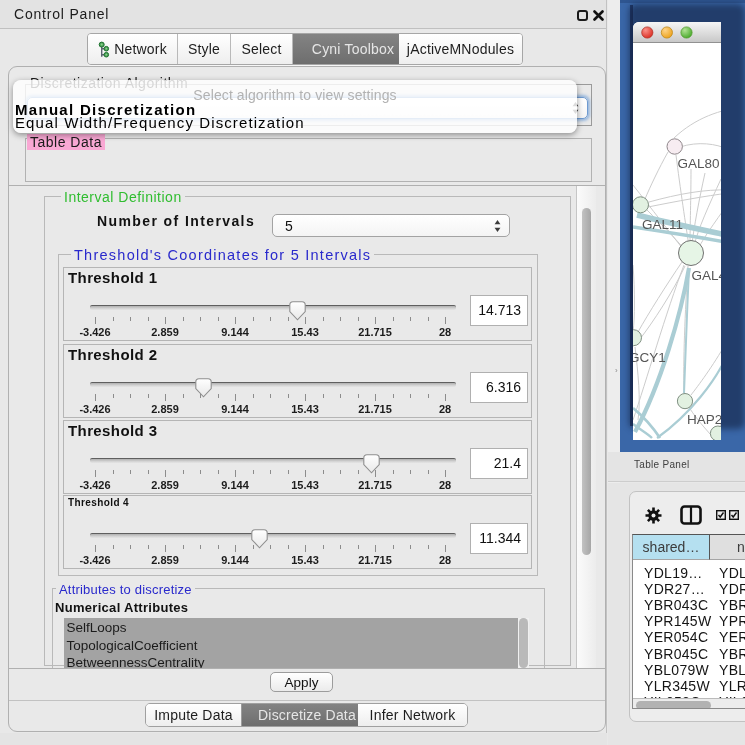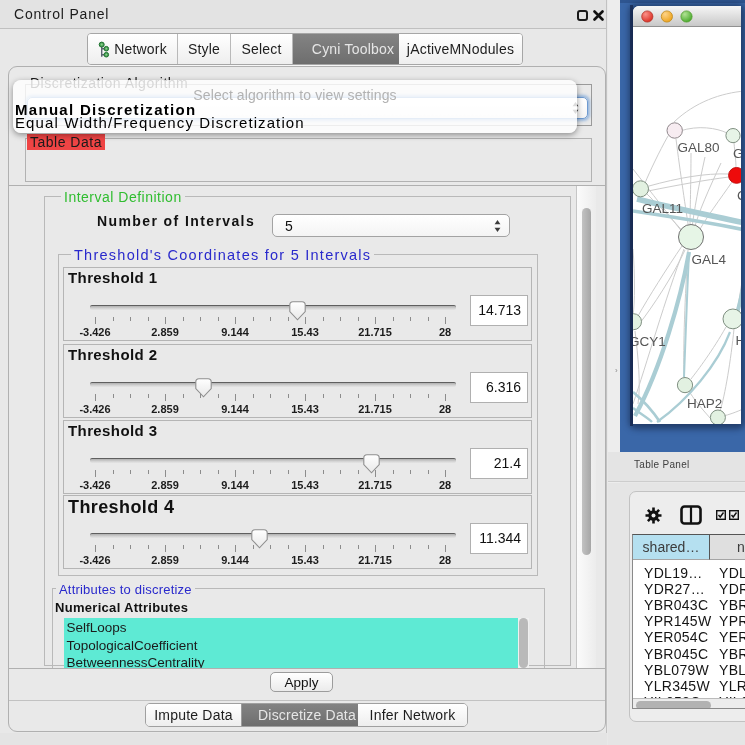--- a/index.html
+++ b/index.html
@@ -49,21 +49,21 @@
   <div class="abs tbox" style="left:25px;top:84px;width:567px;height:42px;border-color:#9a9a9a;"></div>
 
   <div class="abs combo" style="left:27px;top:97px;width:561px;height:22px;border-color:#6f9bd1;box-shadow:0 0 3px 1.5px rgba(86,142,210,0.55);">
     <svg class="carets" viewBox="0 0 8 14">
         <path d="M4 0 L7.4 5 H0.6 Z" fill="#3c3c3c"></path>
         <path d="M4 14 L7.4 9 H0.6 Z" fill="#3c3c3c"></path>
       </svg>
   </div>
 
   <div class="abs tbox" style="left:25px;top:138px;width:567px;height:44px;"></div>
-  <div class="abs tlabel" style="left:27px;top:134px;background:#ef4444;color:#1a1a1a;">Table Data</div>
+  <div class="abs tlabel" style="left:27px;top:134px;background:#f9a8d4;color:#1a1a1a;">Table Data</div>
 
   <div class="abs" style="left:9px;top:185px;width:596px;height:1px;background:#b0b0b0;"></div>
   <div class="abs" style="left:9px;top:668px;width:596px;height:1px;background:#b0b0b0;"></div>
 
   <div class="abs" style="left:9px;top:186px;width:566px;height:482px;overflow:hidden;" id="viewport">
 
     <div class="abs tbox" style="left:35px;top:10px;width:527px;height:470px;border-color:#b9b9b9;"></div>
     <div class="abs tlabel" style="left:52px;top:3px;background:#e9e9e9;color:#30bd30;">Interval Definition</div>
     <div class="abs" style="left:88px;top:27px;font-size:14px;font-weight:bold;color:#111;letter-spacing:1.4px;">Number of Intervals</div>
     <div class="abs combo" style="left:263px;top:28px;width:238px;height:23px;">
@@ -197,21 +197,21 @@
         <div style="position:absolute;left:381.0px;top:49px;width:1px;height:7px;background:#8c8c8c;"></div>
       <div style="position:absolute;left:1px;top:58px;width:60px;text-align:center;font-size:11px;font-weight:bold;color:#1c1c1c;">-3.426</div>
         <div style="position:absolute;left:71px;top:58px;width:60px;text-align:center;font-size:11px;font-weight:bold;color:#1c1c1c;">2.859</div>
         <div style="position:absolute;left:141px;top:58px;width:60px;text-align:center;font-size:11px;font-weight:bold;color:#1c1c1c;">9.144</div>
         <div style="position:absolute;left:211px;top:58px;width:60px;text-align:center;font-size:11px;font-weight:bold;color:#1c1c1c;">15.43</div>
         <div style="position:absolute;left:281px;top:58px;width:60px;text-align:center;font-size:11px;font-weight:bold;color:#1c1c1c;">21.715</div>
         <div style="position:absolute;left:351px;top:58px;width:60px;text-align:center;font-size:11px;font-weight:bold;color:#1c1c1c;">28</div>
       <div style="position:absolute;left:406px;top:27px;width:58px;height:31px;background:#fff;border:1px solid #b0b0b0;font-size:14px;color:#111;text-align:right;line-height:29px;padding-right:6px;">21.4</div>
     </div>
 <div class="abs" style="left:54px;top:309px;width:469px;height:74px;border:1px solid #b5b5b5;">
-      <div style="position:absolute;left:4px;top:1px;font-size:18px;font-weight:bold;color:#111;letter-spacing:0.4px;">Threshold 4</div>
+      <div style="position:absolute;left:4px;top:1px;font-size:10px;font-weight:bold;color:#111;letter-spacing:0.4px;">Threshold 4</div>
       <div style="position:absolute;left:26px;top:37px;width:366px;height:5px;border-radius:2px;background:linear-gradient(#b0b0b0,#d9d9d9 70%,#e4e4e4);border-top:1px solid #5f5f5f;"></div>
       <svg style="position:absolute;left:187.0px;top:33px;" width="18" height="20" viewBox="0 0 18 20">
         <defs>
             <linearGradient id="thg4" x1="0" y1="0" x2="0" y2="1">
               <stop offset="0" stop-color="#ffffff"></stop>
               <stop offset="0.55" stop-color="#f2f2f2"></stop>
               <stop offset="1" stop-color="#e9e9e9"></stop>
             </linearGradient>
           </defs>
         <path d="M4 0.8 H13 Q16.2 0.8 16.2 4 V10.5 L8.5 18.8 L0.8 10.5 V4 Q0.8 0.8 4 0.8 Z" fill="url(#thg4)" stroke="#8e8e8e" stroke-width="1.1"></path>
@@ -242,21 +242,21 @@
         <div style="position:absolute;left:141px;top:58px;width:60px;text-align:center;font-size:11px;font-weight:bold;color:#1c1c1c;">9.144</div>
         <div style="position:absolute;left:211px;top:58px;width:60px;text-align:center;font-size:11px;font-weight:bold;color:#1c1c1c;">15.43</div>
         <div style="position:absolute;left:281px;top:58px;width:60px;text-align:center;font-size:11px;font-weight:bold;color:#1c1c1c;">21.715</div>
         <div style="position:absolute;left:351px;top:58px;width:60px;text-align:center;font-size:11px;font-weight:bold;color:#1c1c1c;">28</div>
       <div style="position:absolute;left:406px;top:27px;width:58px;height:31px;background:#fff;border:1px solid #b0b0b0;font-size:14px;color:#111;text-align:right;line-height:29px;padding-right:6px;">11.344</div>
     </div>
 
     <div class="abs tbox" style="left:43px;top:402px;width:493px;height:90px;border-color:#b9b9b9;"></div>
     <div class="abs tlabel" style="left:47px;top:396px;background:#e9e9e9;color:#2929cc;letter-spacing:0.2px;font-size:13px;">Attributes to discretize</div>
     <div class="abs" style="left:46px;top:414px;font-size:13px;font-weight:bold;color:#111;letter-spacing:0.3px;">Numerical Attributes</div>
-    <div class="abs" style="left:55px;top:432px;width:454px;height:50px;background:#5eead4;">
+    <div class="abs" style="left:55px;top:432px;width:454px;height:50px;background:#a3a3a3;">
       <div style="position:absolute;left:2.5px;top:2px;font-size:13.5px;color:#1b1b1b;">SelfLoops</div>
       <div style="position:absolute;left:2.5px;top:19.5px;font-size:13.5px;color:#1b1b1b;">TopologicalCoefficient</div>
       <div style="position:absolute;left:2.5px;top:37px;font-size:13.5px;color:#1b1b1b;">BetweennessCentrality</div>
     </div>
     <div class="abs" style="left:509px;top:432px;width:11px;height:50px;background:#f0f0f0;">
       <div style="position:absolute;left:1px;top:0;width:9px;height:50px;background:#b9b9b9;border-radius:5px;"></div>
     </div>
   </div>
 
   <div class="abs" style="left:576px;top:186px;width:20px;height:482px;background:linear-gradient(to right,#fbfbfb,#ececec);border-left:1px solid #c6c6c6;">
@@ -286,21 +286,21 @@
 <div class="abs" style="left:608px;top:0;width:12px;height:745px;background:#ededed;">
   <div class="abs" style="left:7px;top:366px;width:6px;height:8px;color:#8a8a8a;font-size:8px;">›</div>
 </div>
 
 <div class="abs" style="left:620px;top:0;width:125px;height:452px;background:#3a67a8;overflow:hidden;">
   <div class="abs" style="left:0;top:0;width:125px;height:3px;background:#2e5590;"></div>
 
   <div class="abs" style="left:9px;top:4px;width:116px;height:425px;background:rgba(10,20,45,0.5);border-radius:7px;filter:blur(3px);"></div>
   <div class="abs" style="left:10px;top:5px;width:3px;height:421px;background:rgba(12,22,55,0.55);"></div>
 
-  <div class="abs" style="left:13px;top:6px;width:108px;height:418px;background:#ffffff;border-radius:6px 0 0 0;overflow:hidden;">
+  <div class="abs" style="left:13px;top:22px;width:88px;height:418px;background:#ffffff;border-radius:6px 0 0 0;overflow:hidden;">
     <div class="abs" style="left:0;top:0;width:112px;height:21px;background:linear-gradient(#f6f6f6,#c8c8c8);border-bottom:1px solid #919191;">
       <svg width="112" height="21">
         <defs>
           <radialGradient id="rg" cx="0.35" cy="0.3" r="0.8">
               <stop offset="0" stop-color="#fa9189"></stop>
               <stop offset="1" stop-color="#d8251a"></stop>
             </radialGradient>
           <radialGradient id="yg" cx="0.35" cy="0.3" r="0.8">
               <stop offset="0" stop-color="#fdd388"></stop>
               <stop offset="1" stop-color="#eb9e12"></stop>

